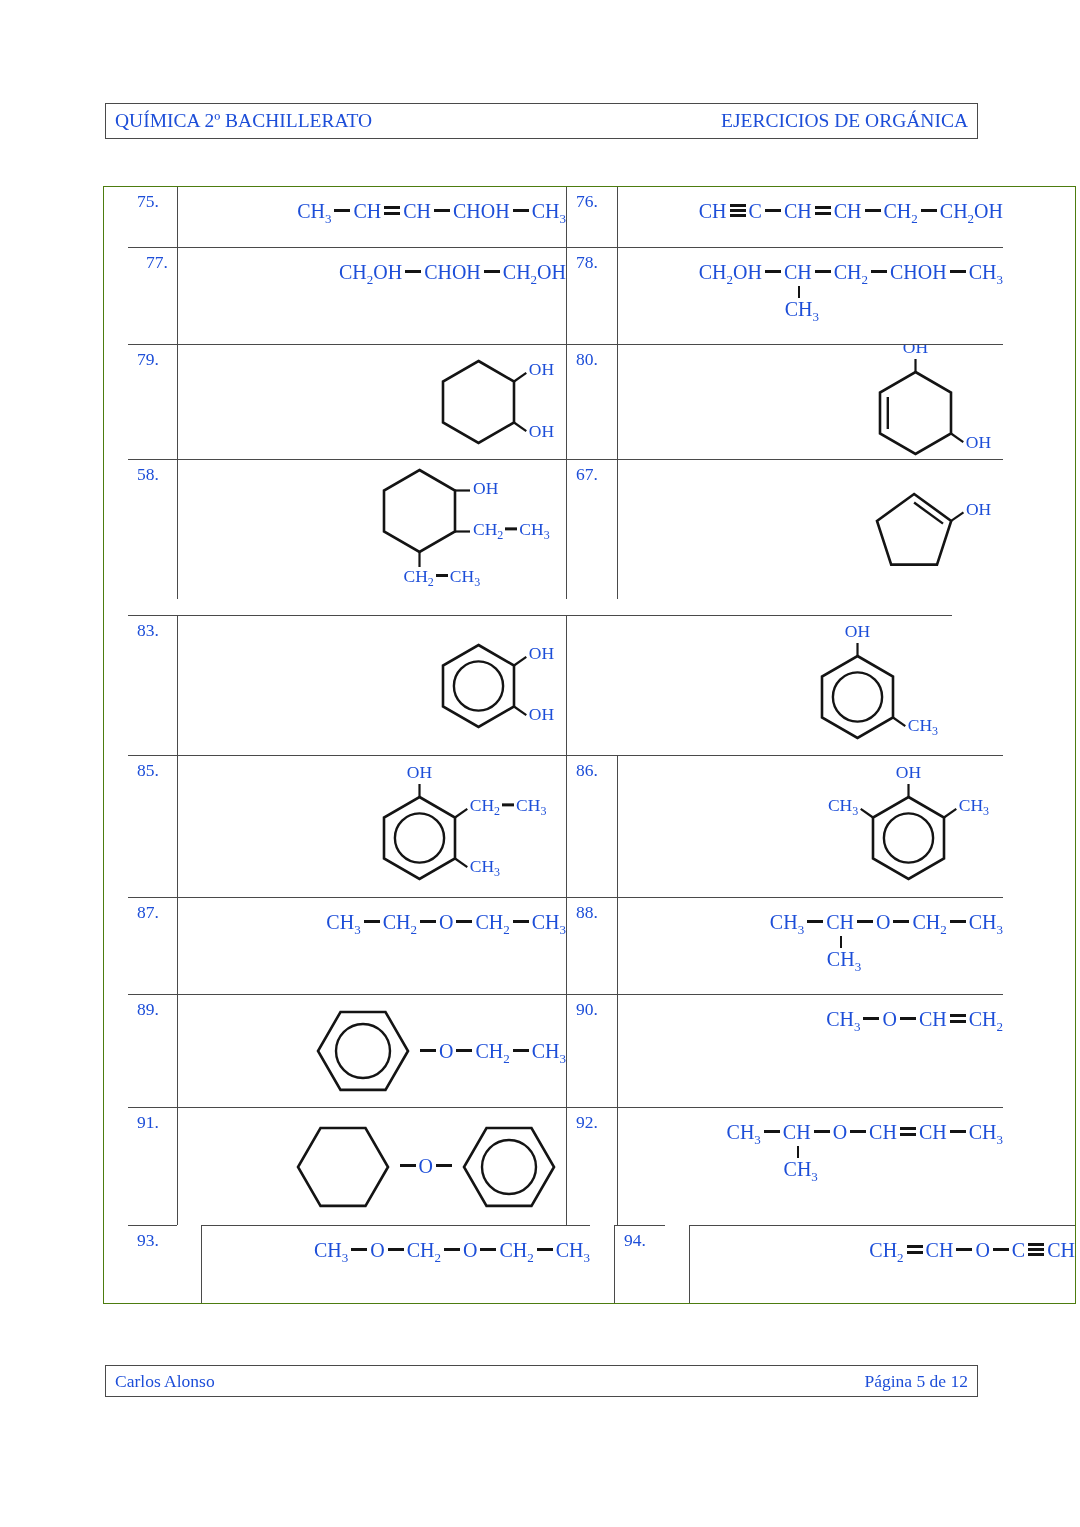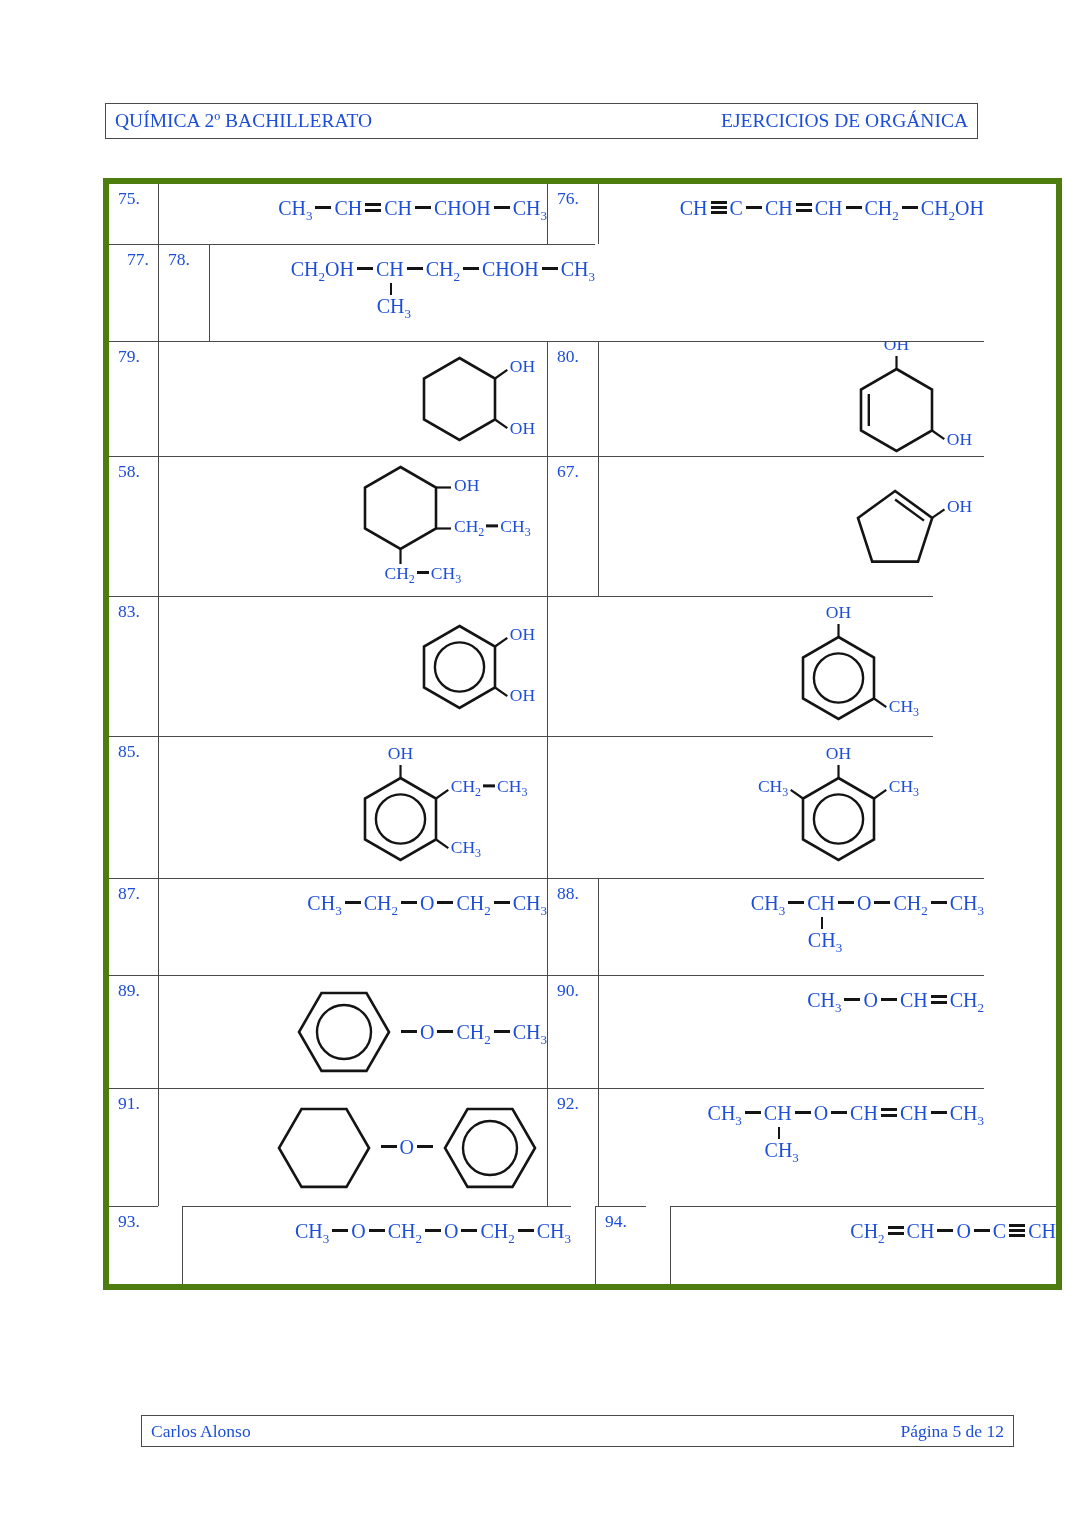--- a/index.html
+++ b/index.html
@@ -2,22 +2,22 @@
 <html><head>
 <meta charset="utf-8">
 <style>
   html,body{margin:0;padding:0;background:#ffffff;}
   .page{position:relative;width:1080px;height:1527px;background:#fff;overflow:hidden;
         font-family:"Liberation Serif","DejaVu Serif",serif;color:#1d4ed8;}
   .hbox,.fbox{position:absolute;left:105px;width:873px;box-sizing:border-box;
         border:1px solid #4a4a4a;display:flex;align-items:center;justify-content:space-between;
         padding:0 9px;background:#fff;}
   .hbox{top:103px;height:36px;font-size:19.5px;}
-  .fbox{top:1415px;height:32px;font-size:17.5px;margin-left:36px;}
-  .extable{position:absolute;left:103px;top:178px;border:6px solid #4d7c0f;background:#fff;}
+  .fbox{top:1365px;height:32px;font-size:17.5px;}
+  .extable{position:absolute;left:103px;top:186px;border:1px solid #4d7c0f;background:#fff;padding-left:24px;}
   .xrow{display:flex;}
   .cell{box-sizing:border-box;border-left:1px solid #4a4a4a;border-top:1px solid #4a4a4a;
         overflow:hidden;position:relative;}
   .xrow:first-child > .cell{border-top:none;}
   .xrow > .cell:first-child{border-left:none;}
   .numcell{font-size:17.5px;padding:4px 0 0 9px;}
   .scell{display:flex;justify-content:flex-end;}
   .scell.mid{align-items:center;}
   .scell.top{align-items:flex-start;padding-top:13px;}
   .struct{position:relative;display:inline-block;}
@@ -61,20 +61,25 @@
         </div>
         <div class="cell numcell" style="width: 51px;">76.</div>
         <div class="cell scell top" style="width: 386px;">
           <div class="struct">
             <div class="fline"><span class="grp">CH</span><span class="b3"></span><span class="grp">C</span><span class="b1"></span><span class="grp">CH</span><span class="b2"></span><span class="grp">CH</span><span class="b1"></span><span class="grp">CH<sub>2</sub></span><span class="b1"></span><span class="grp">CH<sub>2</sub>OH</span></div>
           </div>
         </div>
       </div>
       <div class="xrow" style="height: 97px;">
         <div class="cell numcell" style="width: 49px; text-align: center;">77.</div>
+        <div class="cell scell top" style="width: 389px;">
+          <div class="struct">
+            <div class="fline"><span class="grp">CH<sub>2</sub>OH</span><span class="b1"></span><span class="grp">CHOH</span><span class="b1"></span><span class="grp">CH<sub>2</sub>OH</span></div>
+          </div>
+        </div>
         <div class="cell numcell" style="width: 51px;">78.</div>
         <div class="cell scell top" style="width: 386px;">
           <div class="struct">
             <div class="fline"><span class="grp">CH<sub>2</sub>OH</span><span class="b1"></span><span class="grp">CH</span><span class="b1"></span><span class="grp">CH<sub>2</sub></span><span class="b1"></span><span class="grp">CHOH</span><span class="b1"></span><span class="grp">CH<sub>3</sub></span></div>
             <span class="vline" style="left: 99px; top: 25px; height: 12px;"></span>
             <div class="fline branch" style="left: 86px; top: 37px;"><span class="grp">CH<sub>3</sub></span></div>
           </div>
         </div>
       </div>
       <div class="xrow" style="height: 115px;">
@@ -132,21 +137,21 @@
               <svg width="138" height="87" viewBox="0 0 138 87">
                 <polygon points="49.1,8.0 86.2,34.9 72.0,78.6 26.2,78.6 12.0,34.9" fill="none" stroke="#141414" stroke-width="2.6"></polygon>
                 <line x1="49.089" y1="16.58" x2="78.02013922569857" y2="37.5997030311141" stroke="#141414" stroke-width="2.4"></line>
                 <line x1="86.18020413551099" y1="34.94833721937705" x2="98.48020413551099" y2="26.398337219377055" stroke="#141414" stroke-width="2.2"></line>
               </svg>
               <div class="rlabel fline" style="left: 100.94px; top: 24.6883px; transform: translate(0px, -55%);"><span class="grp">OH</span></div>
             </div>
           </div>
         </div>
       </div>
-      <div class="xrow" style="height: 140px;">
+      <div class="xrow" style="height: 140px; margin-top: 16px;">
         <div class="cell numcell" style="width: 49px;">83.</div>
         <div class="cell scell mid" style="width: 389px;">
           <div class="ringwrap">
             <div class="ringbox" style="width: 135px; height: 98px;">
               <svg width="135" height="98" viewBox="0 0 135 98">
                 <polygon points="47.5,8.0 83.0,28.5 83.0,69.5 47.5,90.0 12.0,69.5 12.0,28.5" fill="none" stroke="#141414" stroke-width="2.6"></polygon>
                 <circle cx="47.506" cy="49" r="24.6" fill="none" stroke="#141414" stroke-width="2.4"></circle>
                 <line x1="83.01304155516199" y1="28.500000000000004" x2="95.31304155516199" y2="19.950000000000003" stroke="#141414" stroke-width="2.2"></line>
                 <line x1="83.01304155516199" y1="69.5" x2="95.31304155516199" y2="78.05" stroke="#141414" stroke-width="2.2"></line>
               </svg>
@@ -181,20 +186,21 @@
                 <line x1="47.506" y1="30" x2="47.506" y2="17" stroke="#141414" stroke-width="2.2"></line>
                 <line x1="83.01304155516199" y1="50.5" x2="95.31304155516199" y2="41.95" stroke="#141414" stroke-width="2.2"></line>
                 <line x1="83.01304155516199" y1="91.5" x2="95.31304155516199" y2="100.05" stroke="#141414" stroke-width="2.2"></line>
               </svg>
               <div class="rlabel fline" style="left: 47.506px; top: 14px; transform: translate(-50%, -100%);"><span class="grp">OH</span></div>
               <div class="rlabel fline" style="left: 97.773px; top: 40.24px; transform: translate(0px, -55%);"><span class="grp">CH<sub>2</sub></span><span class="b1"></span><span class="grp">CH<sub>3</sub></span></div>
               <div class="rlabel fline" style="left: 97.773px; top: 101.76px; transform: translate(0px, -55%);"><span class="grp">CH<sub>3</sub></span></div>
             </div>
           </div>
         </div>
+        <div class="cell numcell" style="width: 51px;">86.</div>
         <div class="cell scell mid" style="width: 386px;">
           <div class="ringwrap">
             <div class="ringbox" style="width: 186px; height: 120px;">
               <svg width="186" height="120" viewBox="0 0 186 120">
                 <polygon points="91.5,30.0 127.0,50.5 127.0,91.5 91.5,112.0 56.0,91.5 56.0,50.5" fill="none" stroke="#141414" stroke-width="2.6"></polygon>
                 <circle cx="91.506" cy="71" r="24.6" fill="none" stroke="#141414" stroke-width="2.4"></circle>
                 <line x1="91.506" y1="30" x2="91.506" y2="17" stroke="#141414" stroke-width="2.2"></line>
                 <line x1="55.99895844483802" y1="50.5" x2="43.69895844483802" y2="41.95" stroke="#141414" stroke-width="2.2"></line>
                 <line x1="127.01304155516199" y1="50.5" x2="139.313041555162" y2="41.95" stroke="#141414" stroke-width="2.2"></line>
               </svg>

